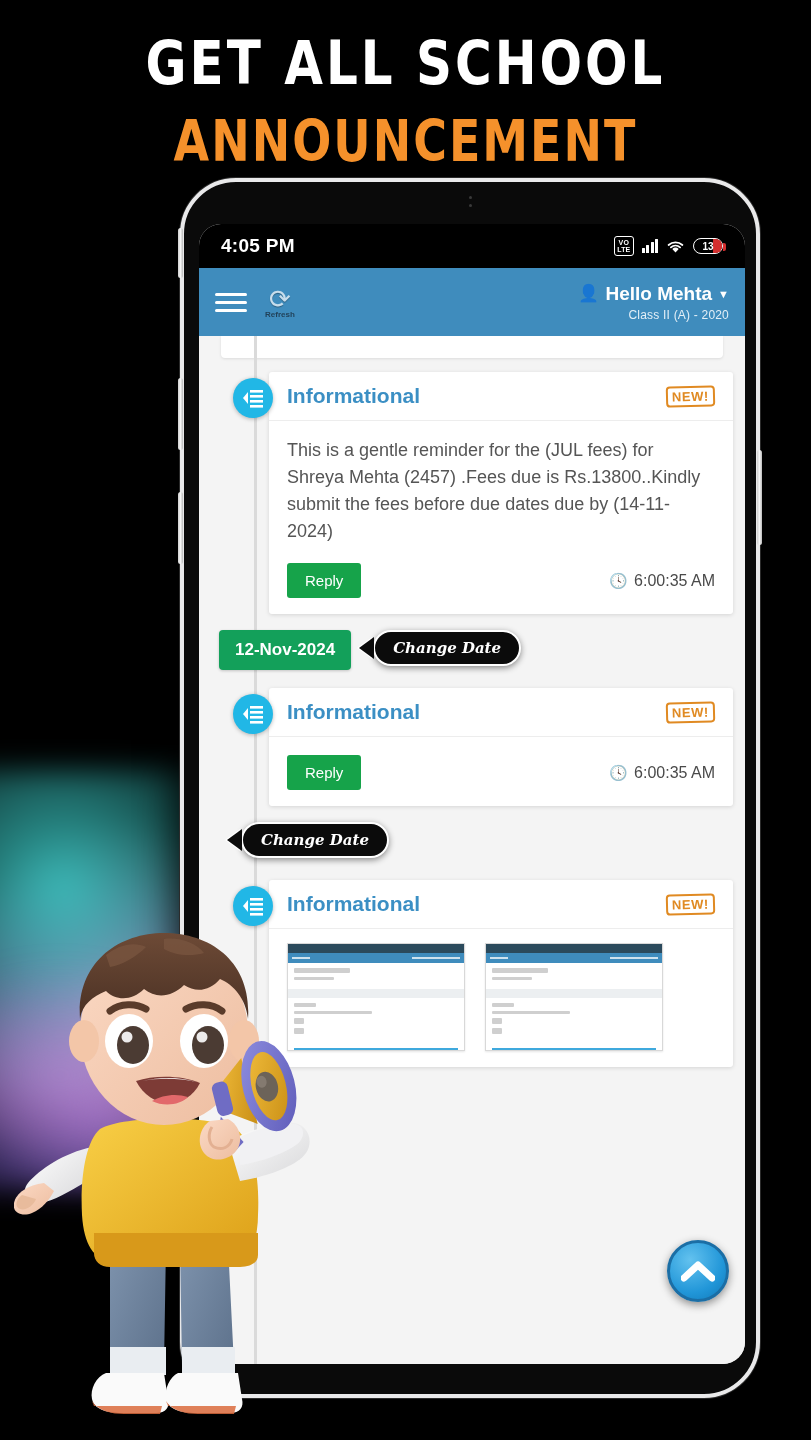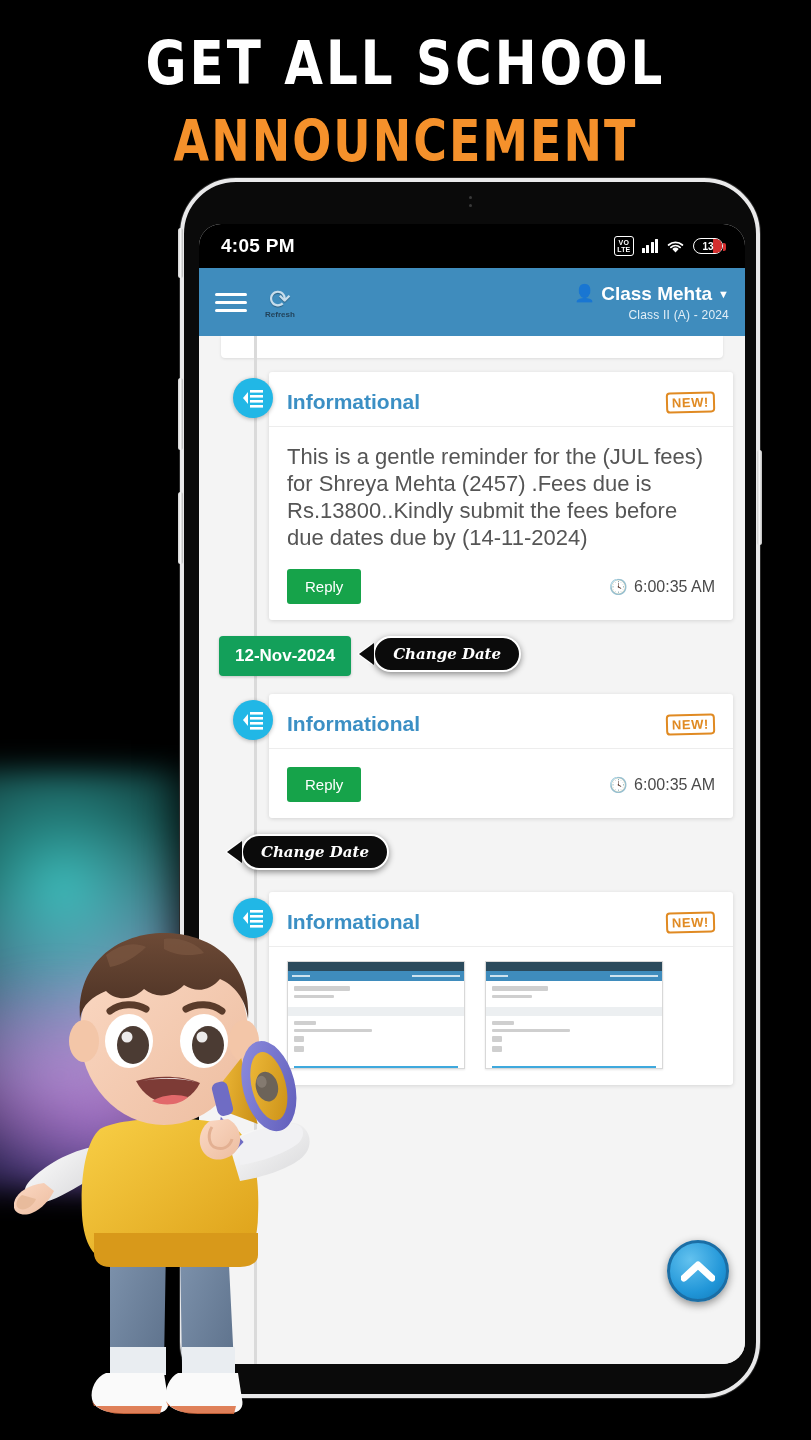--- a/index.html
+++ b/index.html
@@ -166,32 +166,32 @@
   }
   .tl-dot svg { display:block; }
 
   .card {
     background:#fff; border-radius:3px;
     box-shadow:0 1px 4px rgba(0,0,0,.13);
     padding:0 0 16px;
   }
   .card-head {
     display:flex; align-items:center; justify-content:space-between;
-    padding:18px 18px 12px; border-bottom:1px solid #ededed;
+    padding:12px 18px 12px; border-bottom:1px solid #ededed;
   }
   .card-title { color:#3b8fc4; font-size:21px; font-weight:700; }
   .new-badge {
     color:#e08a22; font-weight:700; font-size:13px;
     border:2px solid #e08a22; border-radius:4px;
     padding:1px 4px; letter-spacing:.5px;
     text-shadow:0 0 1px #fff;
     transform:rotate(-1.5deg);
   }
   .card-body {
-    padding:16px 18px 0; color:#555; font-size:22px; line-height:27px;
+    padding:16px 18px 0; color:#555; font-size:18px; line-height:27px;
   }
   .card-foot {
     display:flex; justify-content:space-between;
     padding:18px 18px 0;
   }
   .reply-btn {
     background:#16a34a; color:#fff; border:none;
     font-size:15px; padding:9px 18px; border-radius:3px; cursor:pointer;
     font-family:"Liberation Sans", sans-serif;
   }
@@ -303,24 +303,24 @@
           <i></i>
           <i></i>
         </div>
       <div class="refresh-btn">
         <div class="refresh-glyph">⟳</div>
         <div class="refresh-label">Refresh</div>
       </div>
       <div class="user-block">
         <div class="user-row">
           <span class="user-avatar-ic">👤</span>
-          <span class="user-name">Class Mehta</span>
+          <span class="user-name">Hello Mehta</span>
           <span class="caret">▼</span>
         </div>
-        <div class="user-class">Class II (A) - 2024</div>
+        <div class="user-class">Class II (A) - 2020</div>
       </div>
     </div>
 
     <div class="content">
       <div class="timeline-rail"></div>
       <div class="card-cut"></div>
 
       <div class="tl-row">
         <div class="tl-dot">
           <svg width="22" height="20" viewBox="0 0 22 20">

